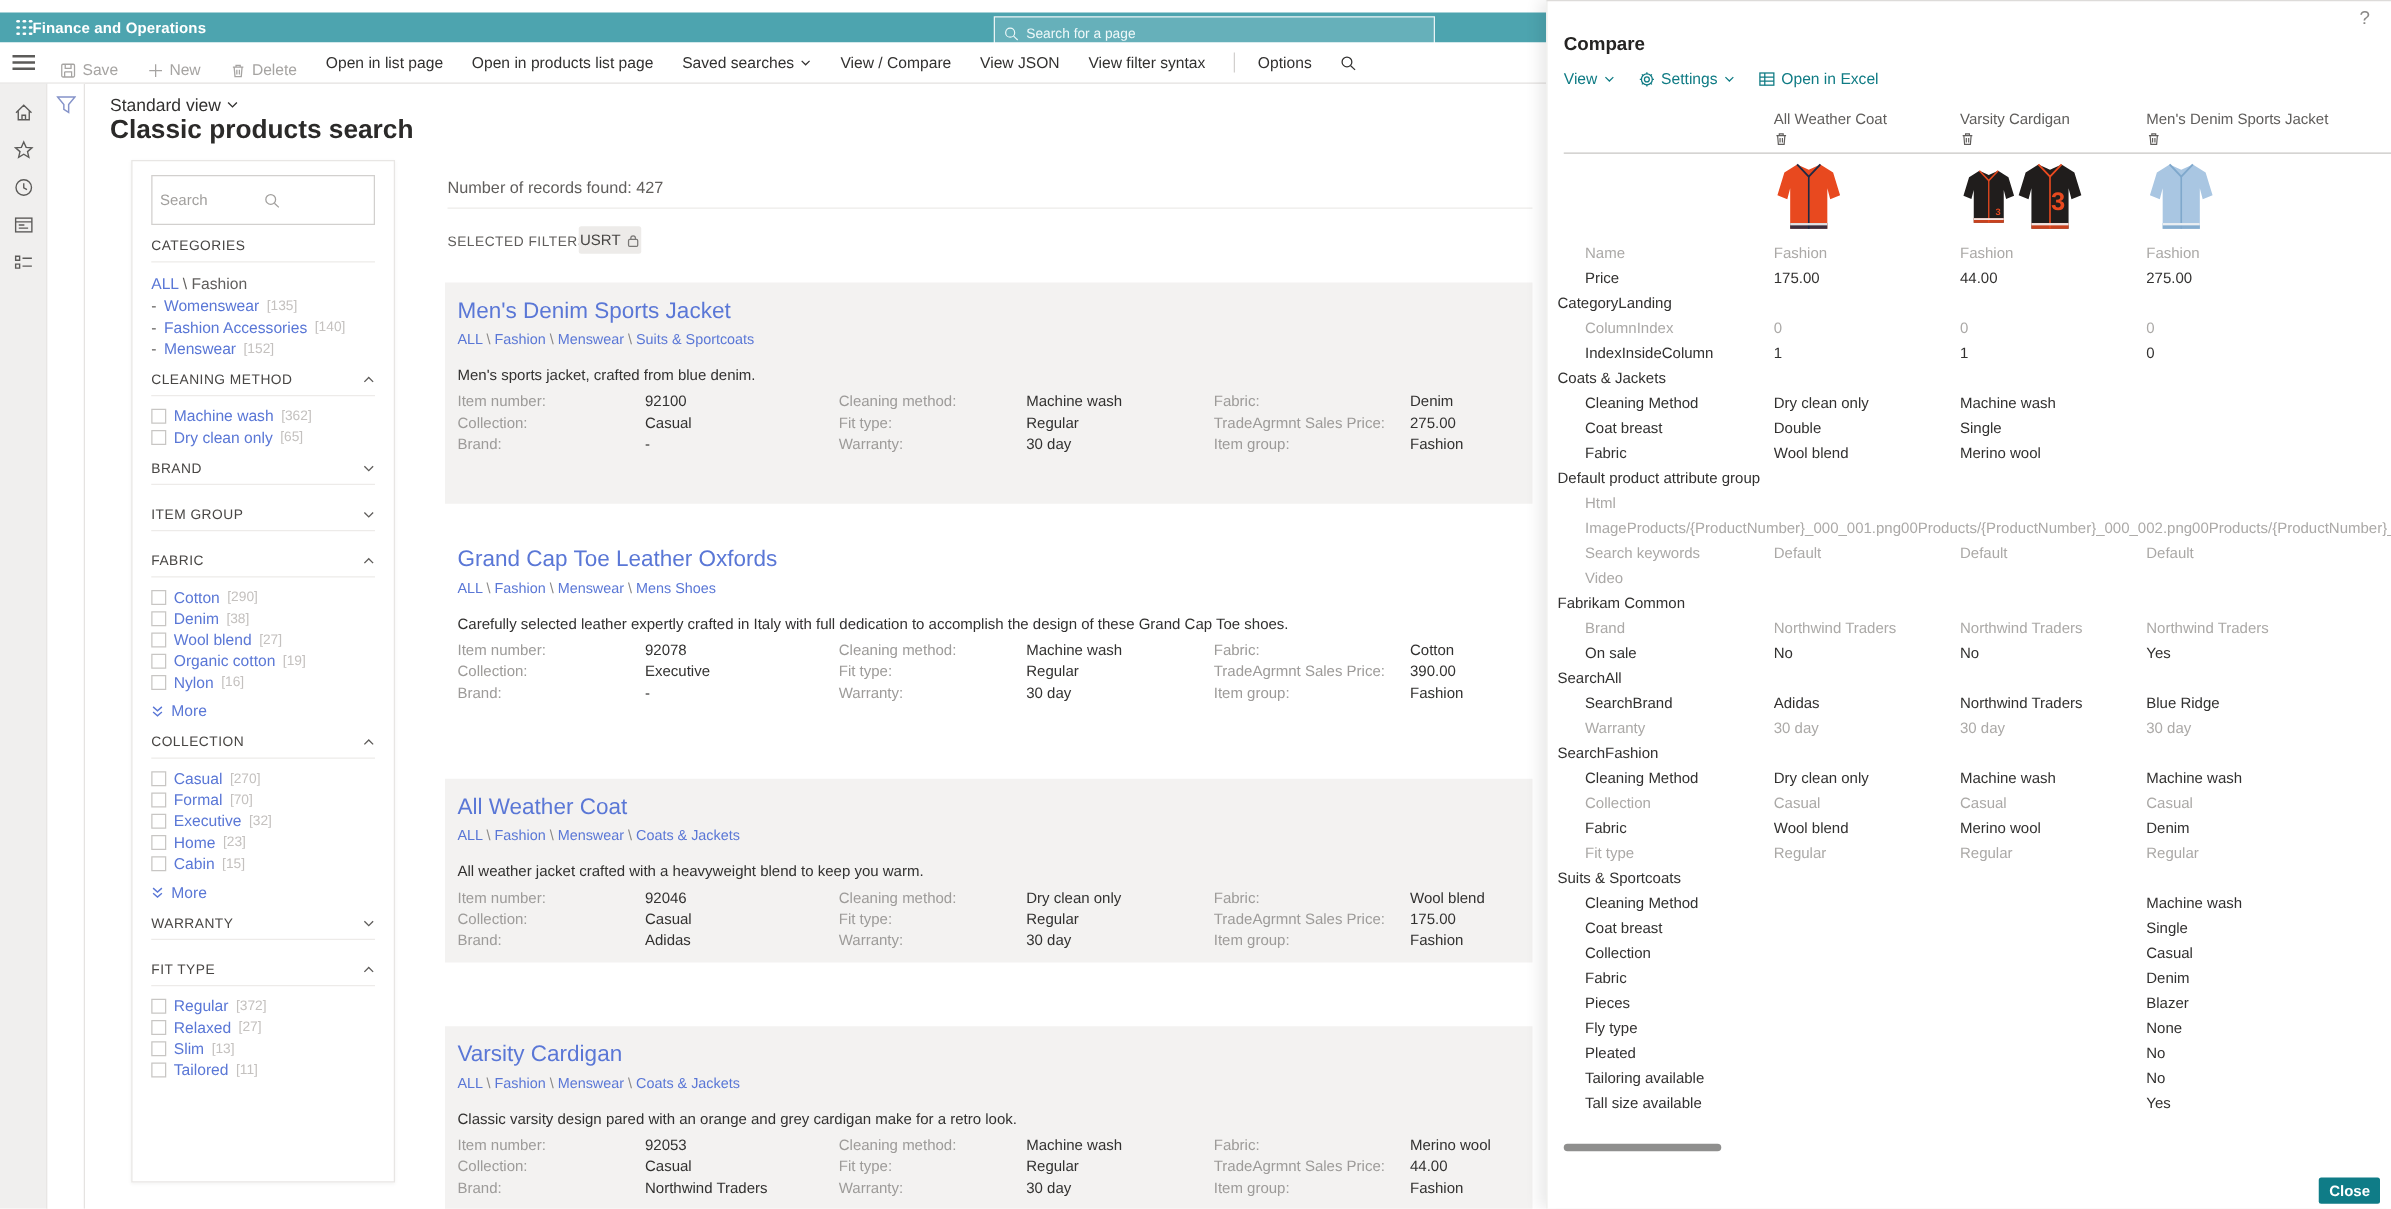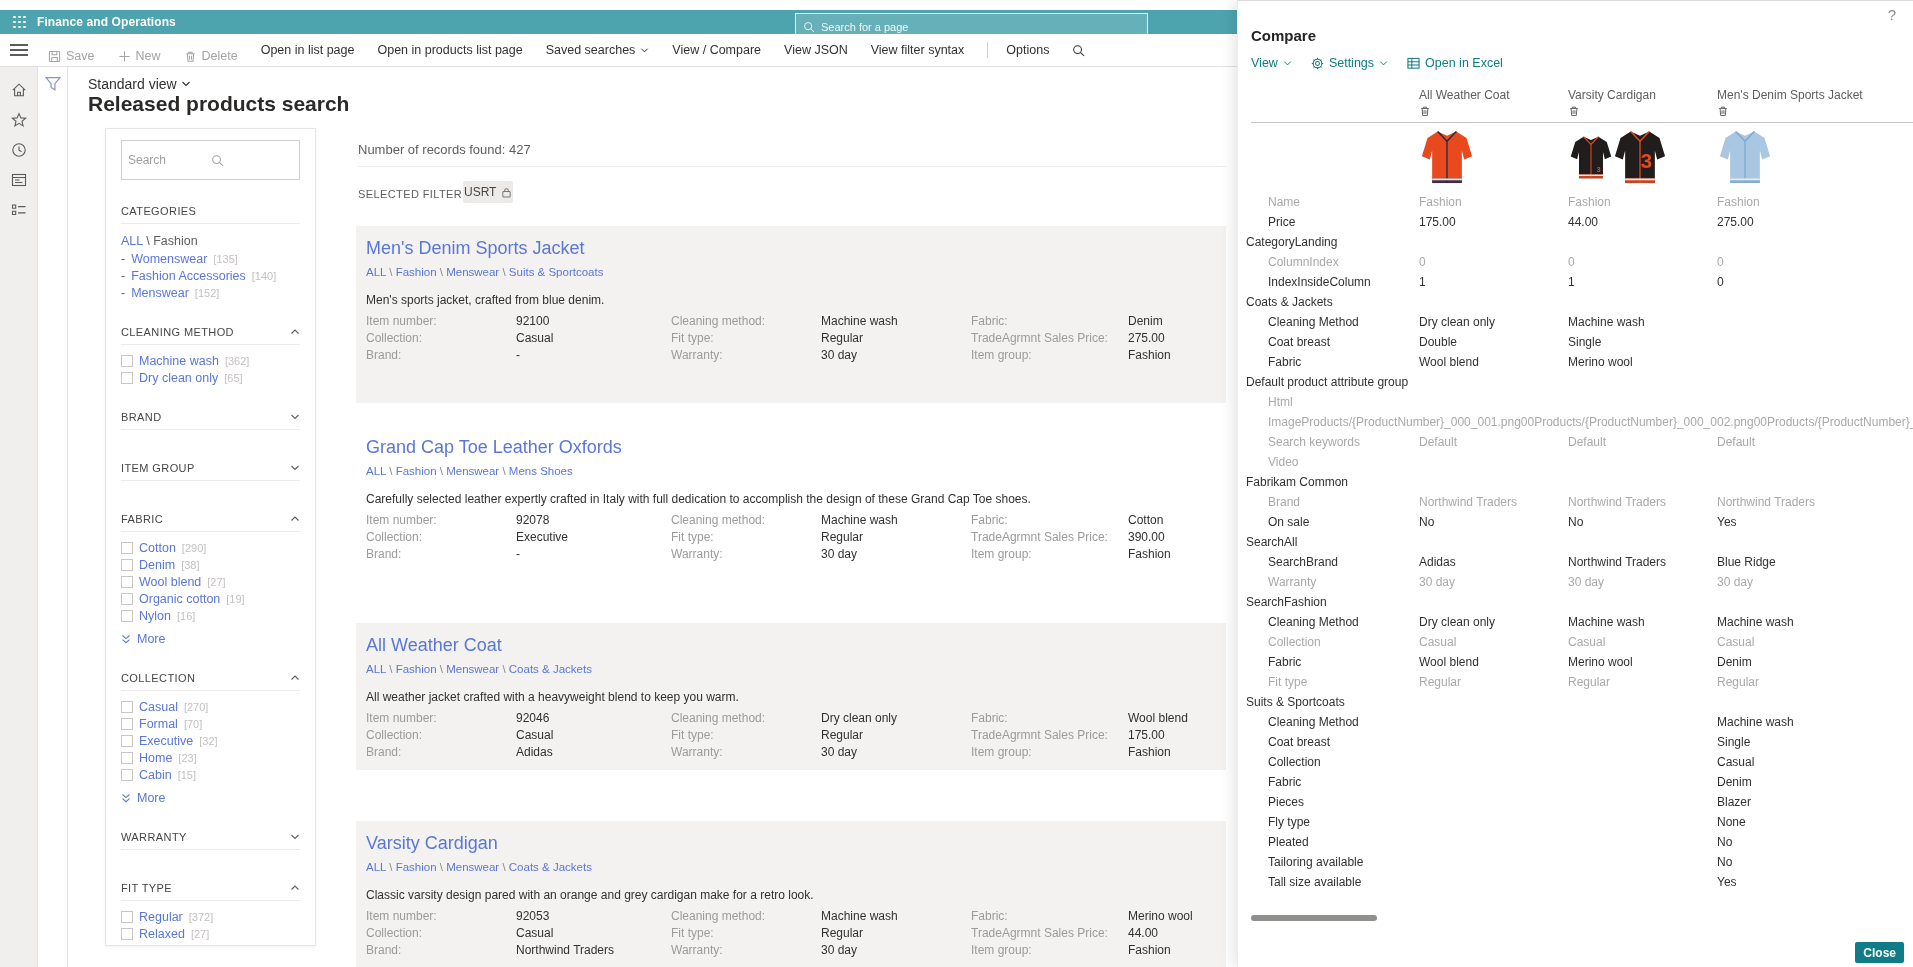--- a/index.html
+++ b/index.html
@@ -10,21 +10,21 @@
     color:#323130; -webkit-font-smoothing: antialiased;
   }
   svg { display:block; }
 
   
   .app-bar { position:absolute; left:0; top:10px; width:1237px; height:24px;
     background:#4da4af; display:flex; align-items:center; color:#fff; }
   .waffle { width:13px; height:13px; margin-left:13px; display:grid;
     grid-template-columns:repeat(3,1fr); gap:2.2px; cursor:pointer; }
   .waffle i { width:2.6px; height:2.6px; background:#fff; border-radius:50%; }
-  .app-title { font-size:12px; font-weight:700; margin-left:11px; letter-spacing:.1px; }
+  .app-title { font-size:12px; font-weight:700; margin-left:0; letter-spacing:.1px; }
   .page-search { position:absolute; left:795px; top:3px; width:353px; height:28px;
     border:1px solid rgba(255,255,255,.85); background:rgba(255,255,255,.14);
     display:flex; align-items:center; gap:6px; padding-left:7px;
     font-size:11px; color:#eef8f9; cursor:text; }
 
   
   .action-bar { position:absolute; left:0; top:34px; width:1237px; height:33px;
     background:#fff; border-bottom:1px solid #e3e1df; display:flex; align-items:center;
     font-size:12.5px; color:#323130; }
   .hamburger { width:18px; margin-left:10px; margin-right:20px; cursor:pointer; }
@@ -49,21 +49,21 @@
   .page-title { position:absolute; left:88px; top:92px; font-size:21px;
     font-weight:600; color:#2b2a29; }
 
   
   .filter-card { position:absolute; left:105px; top:128px; width:211px; height:818px;
     background:#fff; border:1px solid #e8e6e4; box-shadow:0 1px 3px rgba(0,0,0,.05);
     padding:11px 15px 0; overflow:hidden; }
   .fsearch { width:100%; height:40px; border:1px solid #d2d0ce; display:flex;
     align-items:center; padding:0 6px; color:#a19f9d; font-size:12px; cursor:text; }
   .fsearch span { flex:1; }
-  .fsection { margin-top:25px; }
+  .fsection { margin-top:11px; }
   .fsec-head { display:flex; align-items:center; justify-content:space-between;
     padding-bottom:6px; border-bottom:1px solid #edebe9; cursor:pointer; }
   .fsec-title { font-size:11px; font-weight:400; color:#484644; letter-spacing:.4px; }
   .fsec-head .chev { color:#605e5c; }
   .fitems { padding-top:7px; }
   .fitem { display:flex; align-items:center; gap:6px; height:17px; font-size:12.5px; }
   .fpath { height:19px; }
   .flink { color:#5a77d6; text-decoration:none; cursor:pointer; white-space:nowrap; }
   .fsep { color:#605e5c; }
   .fdash { color:#605e5c; }
@@ -264,21 +264,21 @@
 </div>
 
 <div class="view-selector">
   <span>Standard view</span>
   <span class="vs-chev">
       <svg width="10" height="10" viewBox="0 0 10 10" fill="none" stroke="currentColor" stroke-width="1.1">
         <path d="M1.5 3 L5 6.5 L8.5 3"></path>
       </svg>
     </span>
 </div>
-<div class="page-title">Released products search</div>
+<div class="page-title">Classic products search</div>
 
 <div class="filter-card">
   <div class="fsearch">
     <span>Search</span>
     <span class="fsicon">
         <svg width="13" height="13" viewBox="0 0 14 14" fill="none" stroke="currentColor" stroke-width="1.1">
           <circle cx="6" cy="6" r="4.2"></circle>
           <path d="M9.2 9.2 L13 12.8"></path>
         </svg>
       </span>

